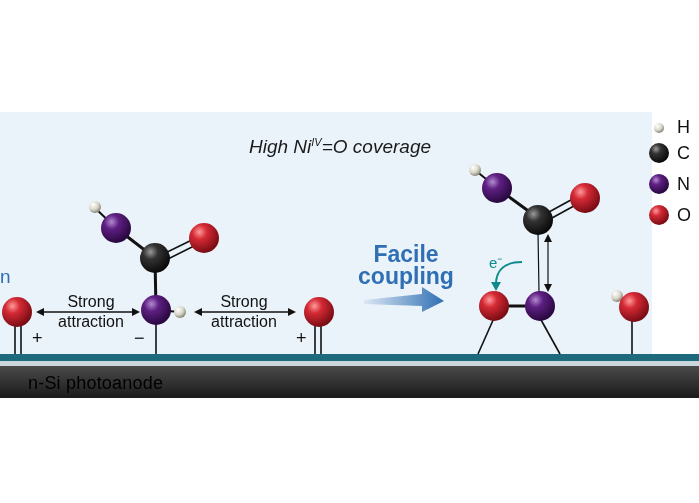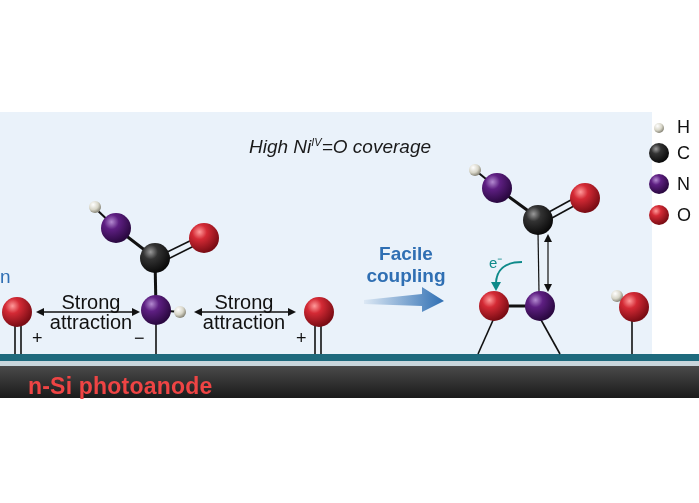--- a/index.html
+++ b/index.html
@@ -3,26 +3,26 @@
 <meta charset="utf-8">
 <style>
   html, body { margin:0; padding:0; background:#ffffff; }
   body { width:699px; height:503px; position:relative; overflow:hidden; font-family:"Liberation Sans", sans-serif; }
   #canvas { position:absolute; left:0; top:0; width:699px; height:503px; }
   .panel { position:absolute; left:0; top:112px; width:652px; height:244px; background:#eaf2fa; }
   .txt { position:absolute; white-space:nowrap; }
   .title { left:249px; top:136px; font-size:19px; font-style:italic; color:#1a1a1a; }
   .title sup { font-size:11px; }
   .legend-lbl { font-size:18px; color:#111; }
-  .strong { font-size:20px; color:#111; text-align:center; line-height:20px; }
-  .facile { font-size:19px; font-weight:bold; color:#2f6fb3; text-align:center; line-height:22px; }
+  .strong { font-size:16px; color:#111; text-align:center; line-height:20px; }
+  .facile { font-size:23px; font-weight:bold; color:#2f6fb3; text-align:center; line-height:22px; }
   .weak { font-size:16px; font-weight:bold; font-style:italic; color:#6b2a8a; line-height:20px; }
   .elec { font-size:15px; color:#0e8a8a; }
   .sign { font-size:18px; color:#111; }
-  .bottom-label { font-size:23px; color:#ef4444; letter-spacing:0.2px;font-weight:bold; }
+  .bottom-label { font-size:18px; color:#000000; letter-spacing:0.2px; }
 </style>
 </head>
 <body>
 
 <div id="canvas">
   <div class="panel"></div>
 
   <svg width="699" height="503" style="position:absolute;left:0;top:0">
     <defs>
       <radialGradient id="gO" cx="35%" cy="30%" r="70%">

